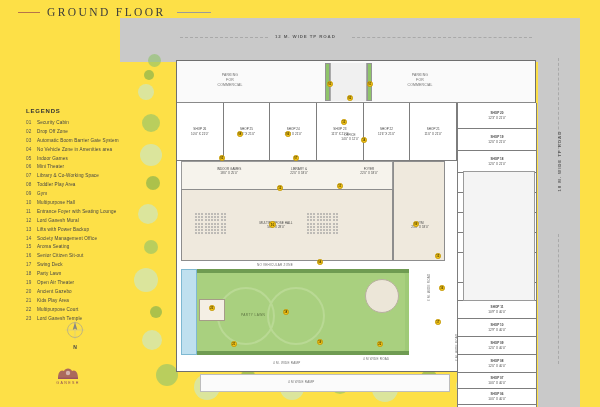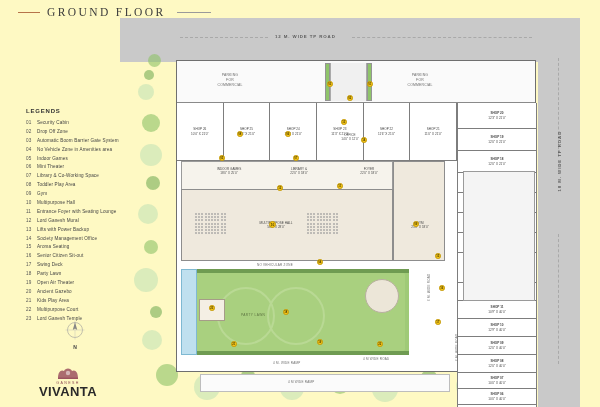--- a/index.html
+++ b/index.html
@@ -2,21 +2,21 @@
 <html><head>
 <meta charset="utf-8">
 <style>
   * { box-sizing: border-box; margin: 0; padding: 0; }
   html, body {
     width: 600px; height: 407px;
     background: #ffffff;
     font-family: "Liberation Sans", sans-serif;
     overflow: hidden;
   }
-  #root { position: relative; width: 600px; height: 407px; background:#fef9c3; }
+  #root { position: relative; width: 600px; height: 407px; background:#fde047; }
 
   
   .hdr { position:absolute; left:18px; top:6px; display:flex; align-items:center; gap:7px; }
   .hdr-rule { width:22px; height:1px; background:#b6744a; }
   .hdr-title {
     font-family:"Liberation Serif", serif;
     font-size:11.5px; letter-spacing:2.4px; color:#3b3b3b; white-space:nowrap;
   }
   .hdr-rule2 { width:34px; height:1px; background:#9a9a9a; margin-left:4px; }
 
@@ -243,21 +243,20 @@
     <div class="north-n">N</div>
   </div>
 
   <div class="brand">
     <svg class="crown" width="26" height="14" viewBox="0 0 26 14">
       <path d="M3 12 C3 6, 6 3, 9 5 C10 1.5, 16 1.5, 17 5 C20 3, 23 6, 23 12 Z" fill="#9c5360" opacity=".85"></path>
       <circle cx="13" cy="7" r="2.2" fill="#fff" opacity=".5"></circle>
       <rect x="3" y="11.6" width="20" height="1.4" fill="#9c5360"></rect>
     </svg>
     <div class="brand-sub">GANESH</div>
-    <div class="brand-main">VIVANTA</div>
 
   </div>
 
   <div class="site">
 
     <div class="road-top"></div>
     <div class="road-right"></div>
     <div class="road-dash-l"></div>
     <div class="road-dash-r"></div>
     <div class="road-lbl-h">12 M. WIDE TP ROAD</div>

